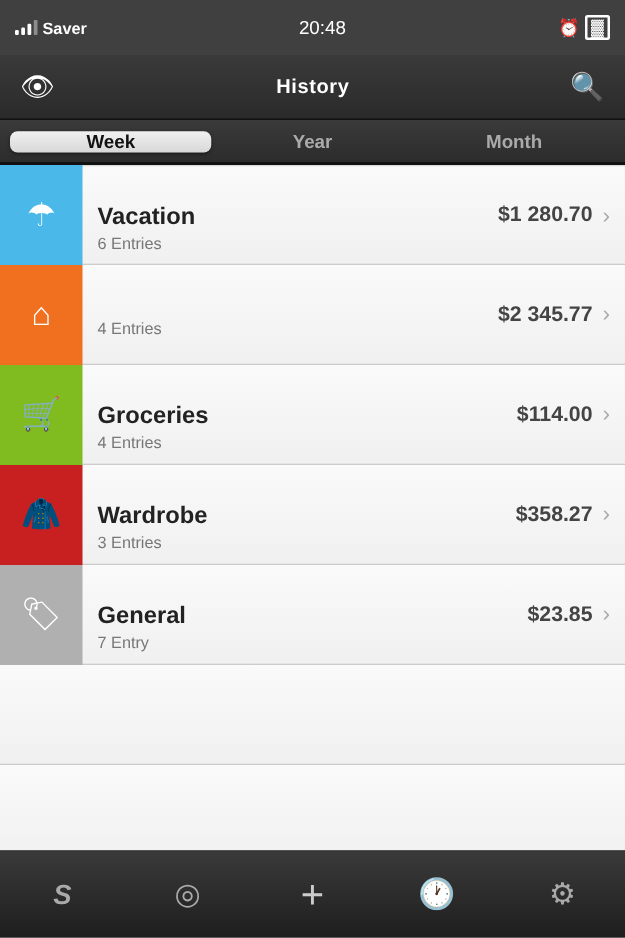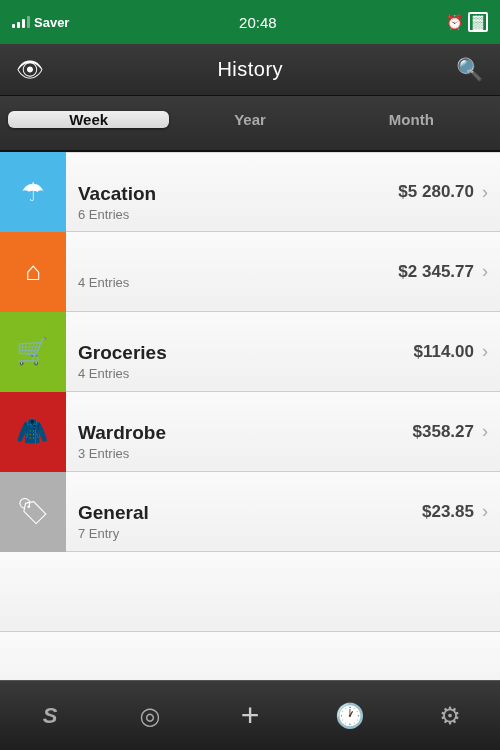--- a/index.html
+++ b/index.html
@@ -8,21 +8,21 @@
       width: 500px;
       height: 750px;
       overflow: hidden;
       font-family: -apple-system, 'Helvetica Neue', Helvetica, Arial, sans-serif;
       background: #000;
     }
 
     
     #status-bar {
       height: 44px;
-      background: #15803d;
+      background: #404040;
       display: flex;
       align-items: center;
       justify-content: space-between;
       padding: 0 12px;
       color: #fff;
       font-size: 13px;
       font-weight: 600;
     }
     .status-left { display: flex; align-items: center; gap: 4px; }
     .status-center { font-size: 15px; font-weight: 400; }
@@ -40,30 +40,30 @@
     #header {
       height: 52px;
       background: linear-gradient(180deg, #3a3a3a 0%, #2a2a2a 100%);
       display: flex;
       align-items: center;
       justify-content: space-between;
       padding: 0 16px;
       border-bottom: 1px solid #111;
     }
     .header-icon { color: #fff; font-size: 22px; cursor: pointer; }
-    #header-title { color: #fff; font-size: 20px; font-weight: 400; letter-spacing: 0.5px; }
+    #header-title { color: #fff; font-size: 16px; font-weight: 700; letter-spacing: 0.5px; }
 
     
     #tabs {
-      height: 56px;
+      height: 36px;
       background: linear-gradient(180deg, #3a3a3a 0%, #2c2c2c 100%);
       display: flex;
-      align-items: flex-end;
+      align-items: center;
       border-bottom: 2px solid #111;
-      padding: 22px 8px;
+      padding: 4px 8px;
       gap: 0;
     }
     .tab {
       flex: 1;
       display: flex;
       align-items: center;
       justify-content: center;
       font-size: 15px;
       font-weight: 600;
       cursor: pointer;
@@ -224,21 +224,21 @@
     <div id="list">
 
     <div class="list-item">
       <div class="item-icon icon-vacation">
         <span style="color:#fff; font-size:26px;">☂</span>
       </div>
       <div class="item-text">
         <div class="item-name">Vacation</div>
         <div class="item-entries">6 Entries</div>
       </div>
-      <div class="item-amount">$5 280.70</div>
+      <div class="item-amount">$1 280.70</div>
       <div class="item-chevron">›</div>
     </div>
         <div class="list-item">
       <div class="item-icon icon-house">
         <span style="color:#fff; font-size:26px;">⌂</span>
       </div>
       <div class="item-text">
         <div class="item-entries">4 Entries</div>
       </div>
       <div class="item-amount">$2 345.77</div>

